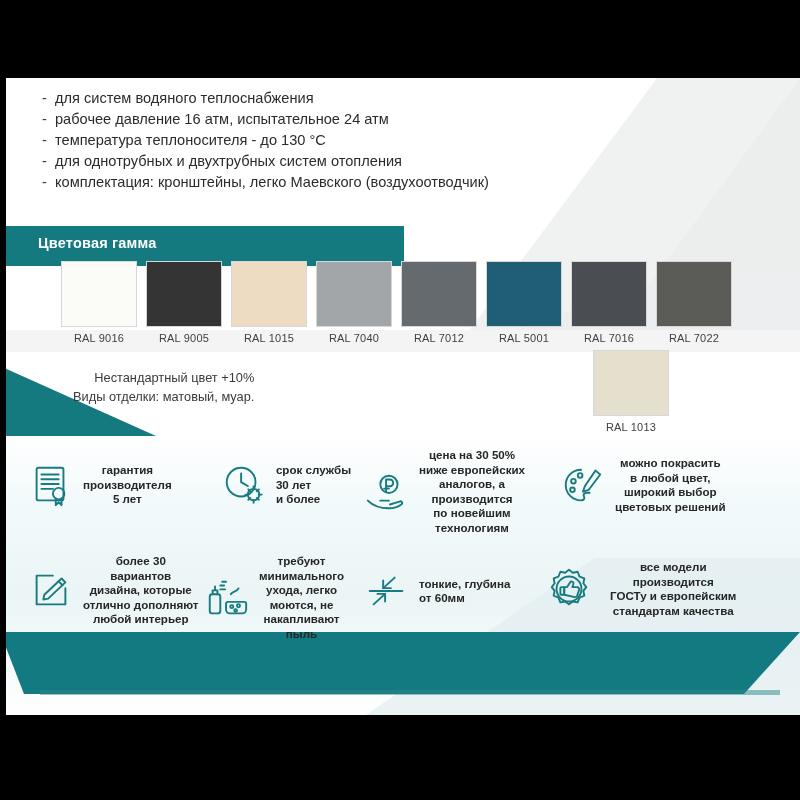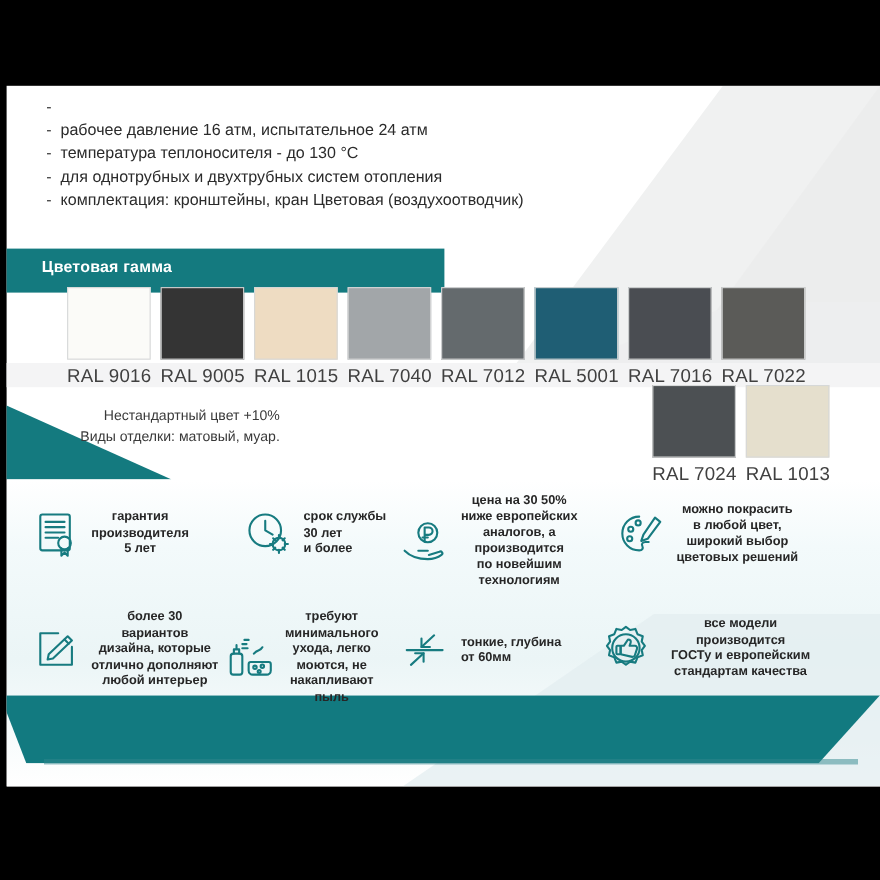--- a/index.html
+++ b/index.html
@@ -133,21 +133,21 @@
   .swatch-row.r2 { left: 587px; top: 272px; }
 
   .sw { width: 76px; }
   .sw .chip {
     width: 76px; height: 66px;
     border: 1px solid #d6d8d8;
   }
   .sw .name {
     margin-top: 5px;
     text-align: center;
-    font-size: 17px;
+    font-size: 11px;
     color: #404040;
     letter-spacing: .2px;
     white-space: nowrap;
   }
 
   
   .notes {
     position: absolute;
     left: 67px; top: 290px;
     font-size: 12.8px;
@@ -200,36 +200,37 @@
     <div class="deco-b"></div>
     <div class="deco-c"></div>
     <div class="deco-d"></div>
 
     <div class="lower-bg"></div>
     <div class="lower-deco"></div>
 
     <div class="bullets" id="bullets">
         <div class="bullet-row">
           <span class="bullet-dash">-</span>
+          <span>для систем водяного теплоснабжения</span>
         </div>
         <div class="bullet-row">
           <span class="bullet-dash">-</span>
           <span>рабочее давление 16 атм, испытательное 24 атм</span>
         </div>
         <div class="bullet-row">
           <span class="bullet-dash">-</span>
           <span>температура теплоносителя - до 130 °С</span>
         </div>
         <div class="bullet-row">
           <span class="bullet-dash">-</span>
           <span>для однотрубных и двухтрубных систем отопления</span>
         </div>
         <div class="bullet-row">
           <span class="bullet-dash">-</span>
-          <span>комплектация: кронштейны, кран Цветовая (воздухоотводчик)</span>
+          <span>комплектация: кронштейны, легко Маевского (воздухоотводчик)</span>
         </div>
       </div>
 
     <div class="band"></div>
     <div class="band-label">Цветовая гамма</div>
 
     <div class="tri-left"></div>
 
     <div class="swatch-row r1" id="sw-row1">
         <div class="sw">
@@ -259,24 +260,20 @@
         <div class="sw">
           <div class="chip" style="background: rgb(74, 77, 82);"></div>
           <div class="name">RAL 7016</div>
         </div>
         <div class="sw">
           <div class="chip" style="background: rgb(91, 91, 88);"></div>
           <div class="name">RAL 7022</div>
         </div>
       </div>
     <div class="swatch-row r2" id="sw-row2">
-        <div class="sw">
-          <div class="chip" style="background: rgb(76, 80, 83);"></div>
-          <div class="name">RAL 7024</div>
-        </div>
         <div class="sw">
           <div class="chip" style="background: rgb(229, 223, 205);"></div>
           <div class="name">RAL 1013</div>
         </div>
       </div>
 
     <div class="notes" id="notes">
         <div>Нестандартный цвет +10%</div>
         <div>Виды отделки: матовый, муар.</div>
       </div>

